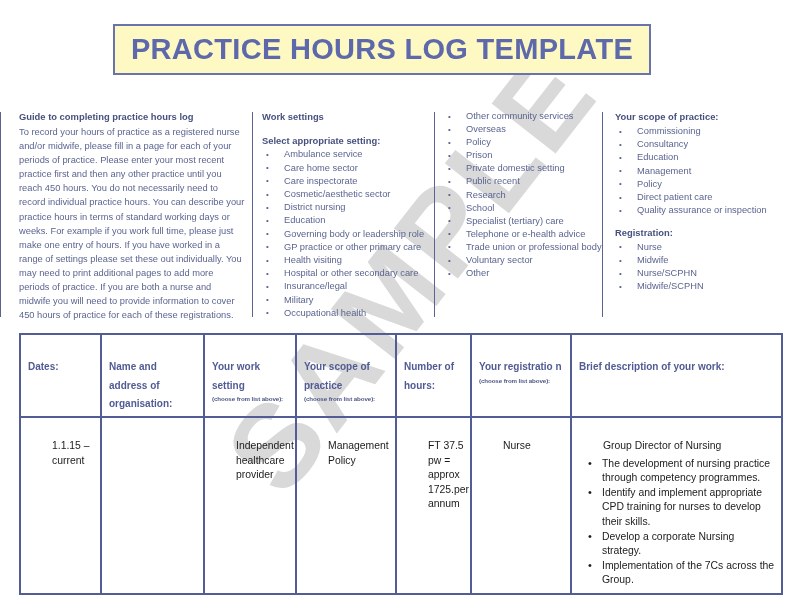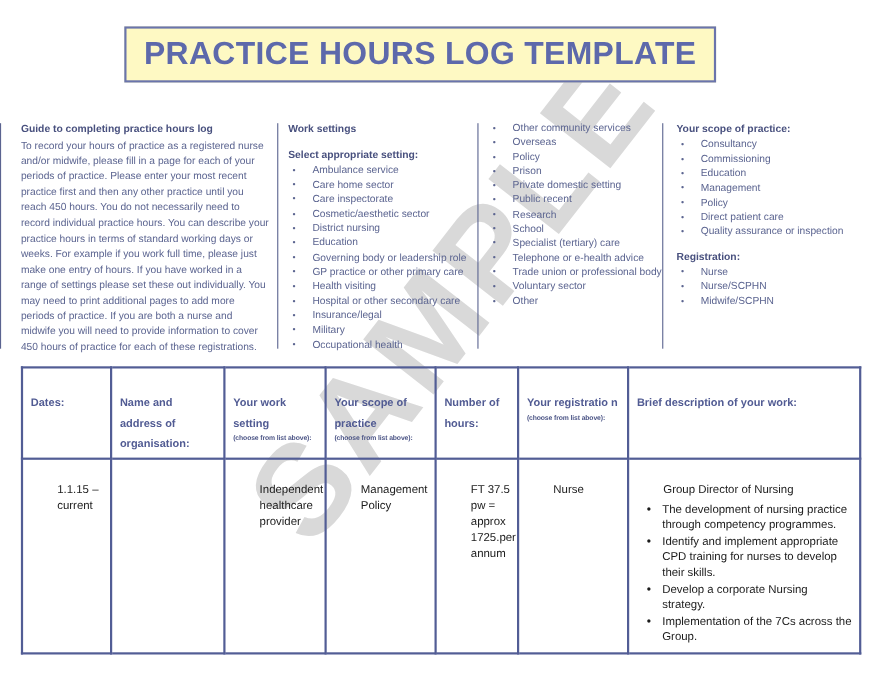--- a/index.html
+++ b/index.html
@@ -259,31 +259,32 @@
       <li>Telephone or e-health advice</li>
       <li>Trade union or professional body</li>
       <li>Voluntary sector</li>
       <li>Other</li>
     </ul>
   </div>
 
   <div class="gcol c4">
     <div class="ghead">Your scope of practice:</div>
     <ul class="blist">
+      <li>Commissioning</li>
       <li>Consultancy</li>
-      <li>Commissioning</li>
       <li>Education</li>
       <li>Management</li>
       <li>Policy</li>
       <li>Direct patient care</li>
       <li>Quality assurance or inspection</li>
     </ul>
     <div class="subhead">Registration:</div>
     <ul class="blist">
       <li>Nurse</li>
+      <li>Midwife</li>
       <li>Nurse/SCPHN</li>
       <li>Midwife/SCPHN</li>
     </ul>
   </div>
 </div>
 
 <div class="tbl-wrap">
   <table class="log">
     <colgroup>
       <col style="width:81px">

